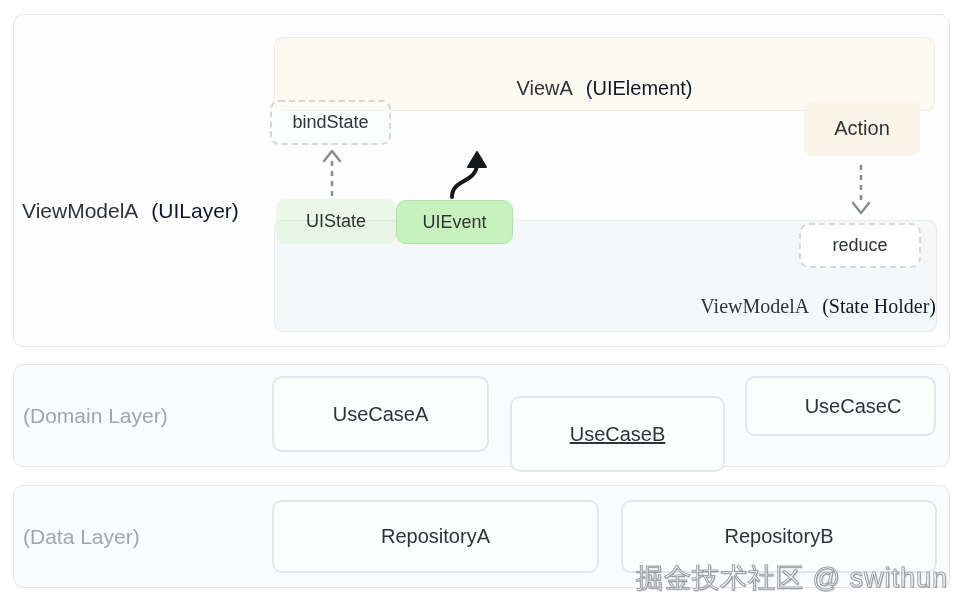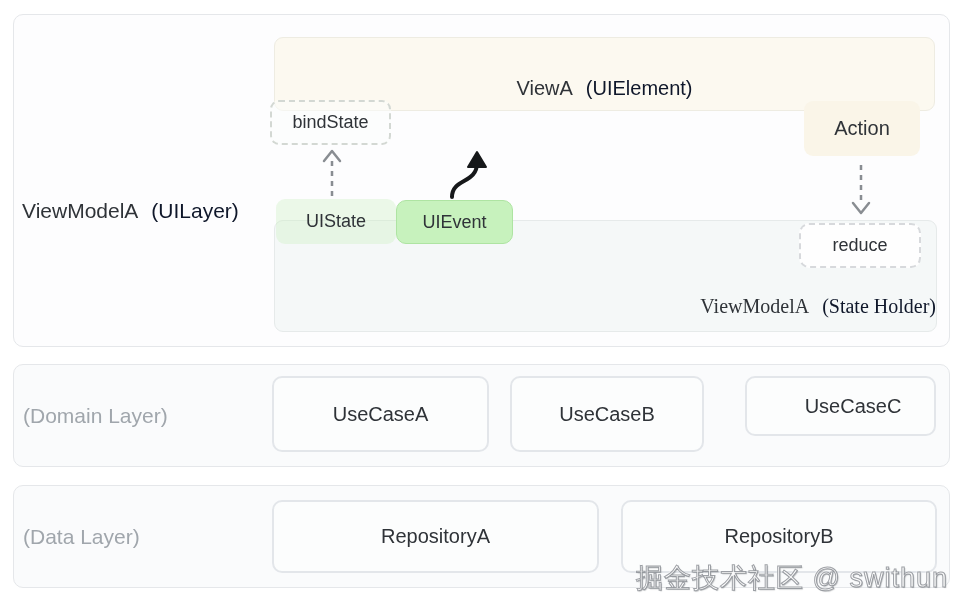--- a/index.html
+++ b/index.html
@@ -31,21 +31,21 @@
   .chip-bindstate{left:270px;top:100px;width:121px;height:45px;border:2px dashed #d3d8d3;background:rgba(252,254,252,.55);}
   .chip-handelevent{left:397px;top:96px;width:162px;height:49px;border:3px dashed #4a4e53;background:rgba(246,249,253,.55);border-radius:12px;}
   .chip-action{left:804px;top:101px;width:116px;height:55px;background:#faf5e8;font-size:20px;}
   .chip-uistate{left:276px;top:199px;width:120px;height:45px;background:rgba(198,240,188,.32);}
   .chip-uievent{left:396px;top:200px;width:117px;height:44px;background:#c7f2bd;border:1px solid #aee4a2;border-radius:10px;}
   .chip-reduce{left:799px;top:223px;width:122px;height:45px;border:2px dashed #d7d9dc;background:#fefefe;border-radius:10px;}
 
   .node{position:absolute;box-sizing:border-box;background:#fcfdfd;border:2px solid #e3e6ea;border-radius:10px;
     display:flex;align-items:center;justify-content:center;font-size:20px;}
   .usecase-a{left:272px;top:376px;width:217px;height:76px;}
-  .usecase-b{left:510px;top:376px;width:194px;height:76px;}
+  .usecase-b{left:510px;top:396px;width:215px;height:76px;text-decoration:underline;}
   .usecase-c{left:745px;top:376px;width:191px;height:60px;padding-left:25px;}
   .repo-a{left:272px;top:500px;width:327px;height:73px;}
   .repo-b{left:621px;top:500px;width:316px;height:73px;}
 
   .arrows{position:absolute;left:0;top:0;width:964px;height:610px;pointer-events:none;}
 
   .watermark{
     position:absolute;right:16px;top:560px;font-size:27px;font-weight:400;letter-spacing:1px;
     color:rgba(255,255,255,.92);
     -webkit-text-stroke:1px rgba(125,130,136,.75);

